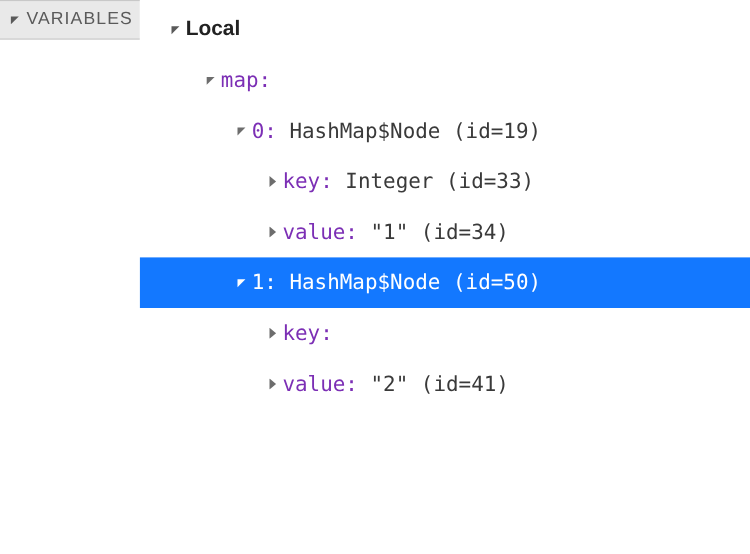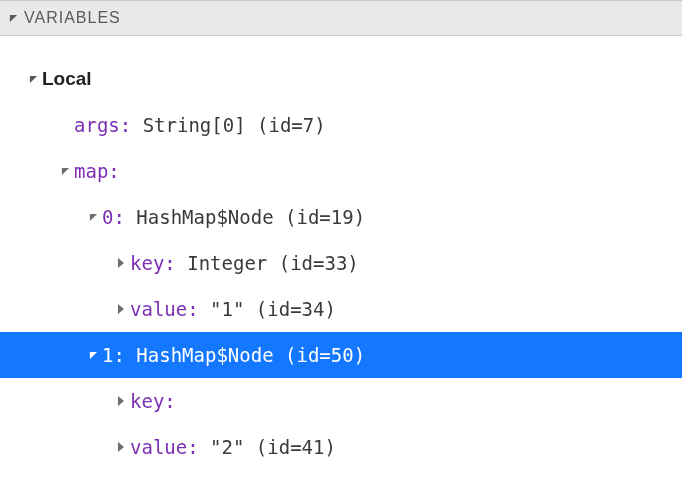--- a/index.html
+++ b/index.html
@@ -7,21 +7,21 @@
     width: 682px;
     height: 504px;
     font-family: "Helvetica Neue", Helvetica, Arial, sans-serif;
     font-size: 18px;
     background: #fff;
     color: #3a3a3a;
     overflow: hidden;
   }
   .panel {
     display: flex;
-    flex-direction: column;
+    flex-direction: row;
     height: 100%;
   }
   
   .header {
     display: flex;
     align-items: center;
     height: 36px;
     padding: 0 6px;
     background: #e9e9e9;
     border-top: 1px solid #c8c8c8;
@@ -34,21 +34,21 @@
   .header .twisty {
     width: 14px;
     display: inline-flex;
     justify-content: center;
     margin-right: 4px;
   }
   .header .title { font-weight: 400; }
 
   .tree {
     flex: 1;
-    padding-top: 20px;
+    padding-top: 4px;
     overflow: auto;
   }
 
   .row {
     display: flex;
     align-items: center;
     height: 46px;
     font-family: Menlo, Consolas, "DejaVu Sans Mono", monospace;
     font-size: 19px;
     white-space: pre;
@@ -100,26 +100,20 @@
     <div class="row scope">
       <span class="indent" style="width:24px"></span>
       <span class="twisty">
         <svg class="caret-svg" width="9" height="9" viewBox="0 0 10 10">
             <path d="M1 1 L9 1 L1 9 Z" fill="#5a5a5a"></path>
           </svg>
       </span>
       <span class="label">Local</span>
     </div>
 
-    <div class="row">
-      <span class="indent" style="width:56px"></span>
-      <span class="twisty"></span>
-      <span class="varname">args:</span>
-      <span class="val"> String[0] (id=7)</span>
-    </div>
 
     <div class="row">
       <span class="indent" style="width:56px"></span>
       <span class="twisty">
         <svg class="caret-svg" width="9" height="9" viewBox="0 0 10 10">
             <path d="M1 1 L9 1 L1 9 Z" fill="#6d6d6d"></path>
           </svg>
       </span>
       <span class="varname">map:</span>
     </div>

